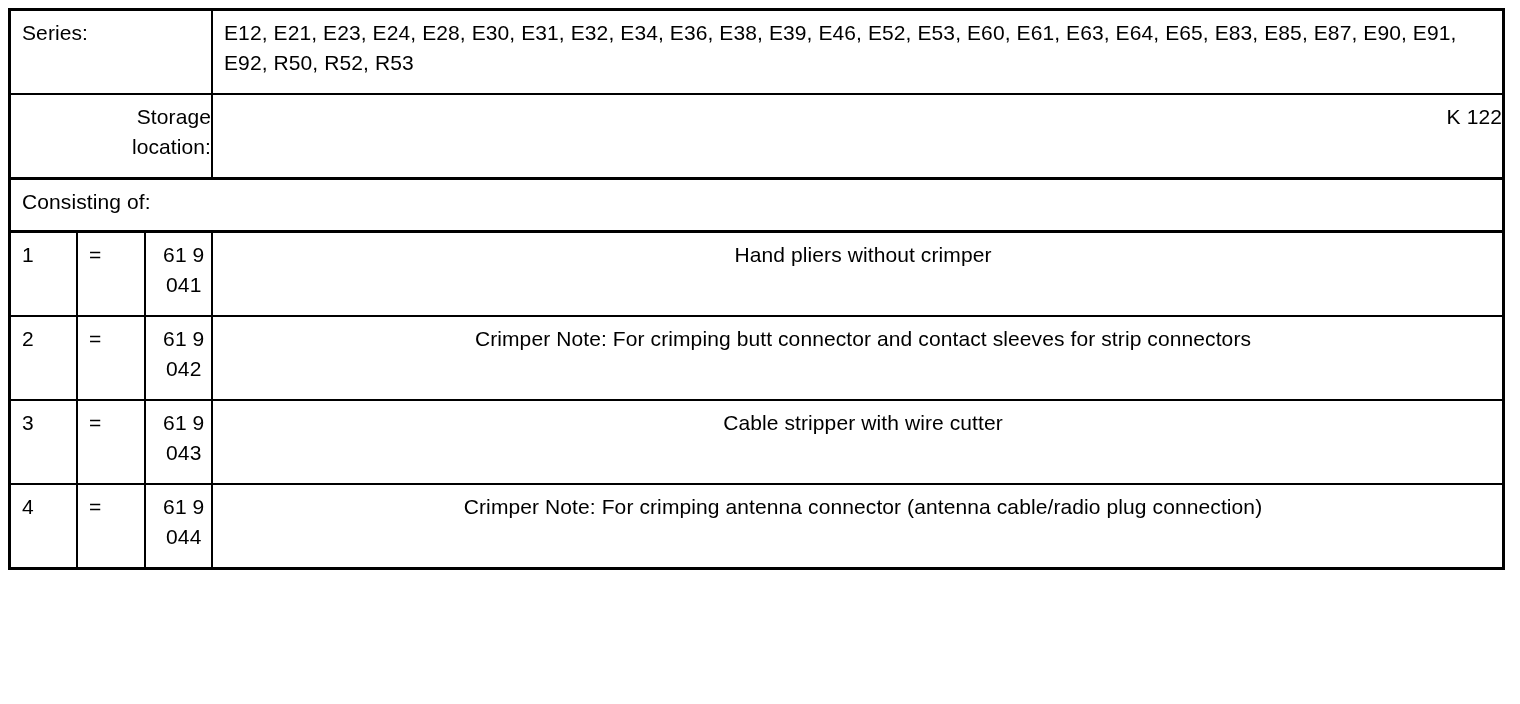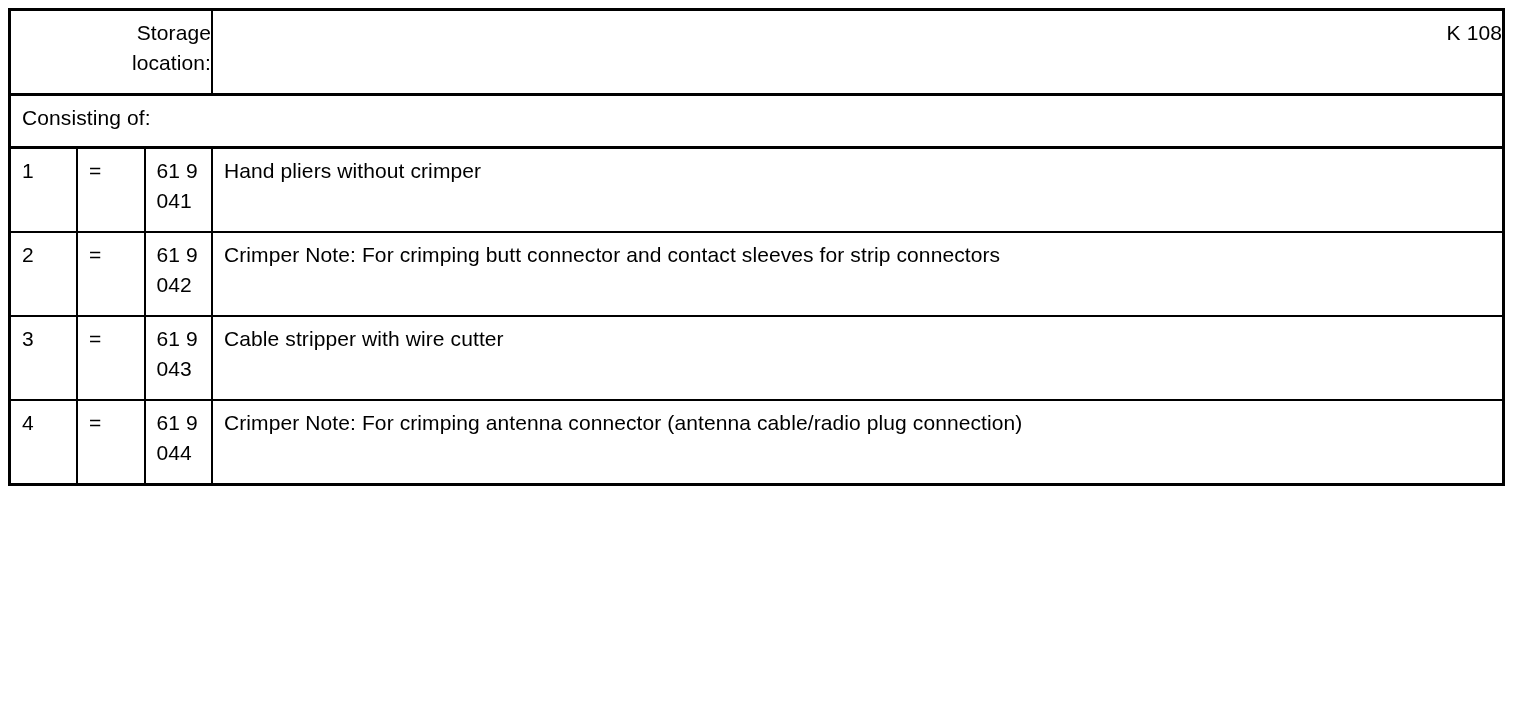--- a/index.html
+++ b/index.html
@@ -43,54 +43,58 @@
     font-size: 21px;
     line-height: 30px;
     letter-spacing: 0.1px;
     color: #000000;
     background: #ffffff;
   }
 
   
   .col-idx   { width: 35px; text-align: left; }
   .col-eq    { width: 40px; text-align: left; }
-  .col-part  { width: 114px; }
+  .col-part  { width: 114px; text-align: center; }
   .col-label { width: 189px; }
 
   
   .row-series  td { height: 68px; }
   .row-storage td { height: 68px; text-align: right; }
   .row-si      td { height: 38px; }
   .row-order   td { height: 68px; }
   .row-heading td { height: 36px; border-top-width: 3px; border-bottom-width: 3px; margin-top: 25px; }
   .row-item    td { height: 68px; }
 
   .cell-nowrap { white-space: nowrap; }
 
   .part-no { white-space: pre-line; }
 
   .label-cell { white-space: pre-line; }
 
-  .desc-cell { padding-left: 14px; }
+  .desc-cell { padding-left: 14px; text-align: center; }
 
   .heading-cell { padding-left: 11px; }
 </style>
 </head>
 <body>
 
 <div class="sheet">
 
   <table class="spec-table">
     <tbody>
 
+      <tr class="row-series">
+        <td class="col-label label-cell" colspan="3">Series:</td>
+        <td>E12, E21, E23, E24, E28, E30, E31, E32, E34, E36, E38, E39, E46, E52, E53, E60, E61, E63, E64, E65, E83, E85, E87, E90, E91, E92, R50, R52, R53</td>
+      </tr>
 
       <tr class="row-storage">
         <td class="col-label label-cell" colspan="3">Storage
 location:</td>
-        <td>K 108</td>
+        <td>K 122</td>
       </tr>
 
 
 
       <tr class="row-heading">
         <td class="heading-cell" colspan="4">Consisting of:</td>
       </tr>
 
       <tr class="row-item">
         <td class="col-idx">1</td>

